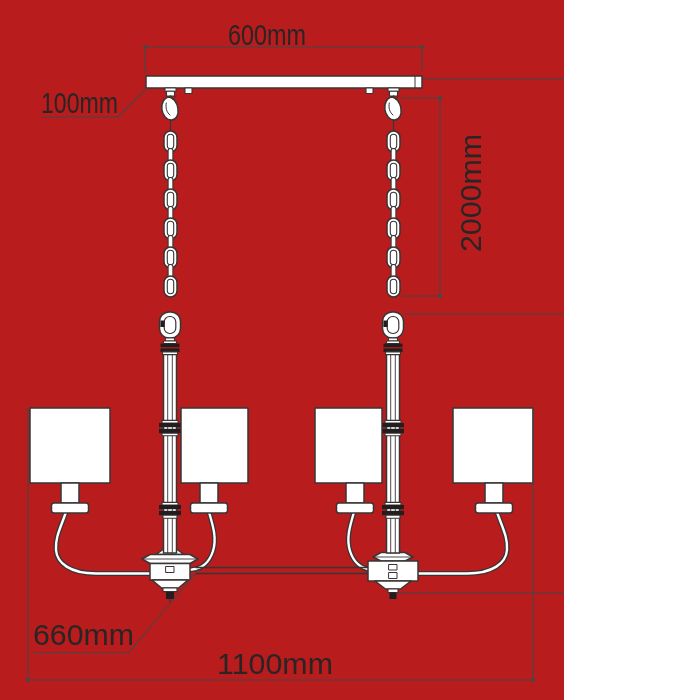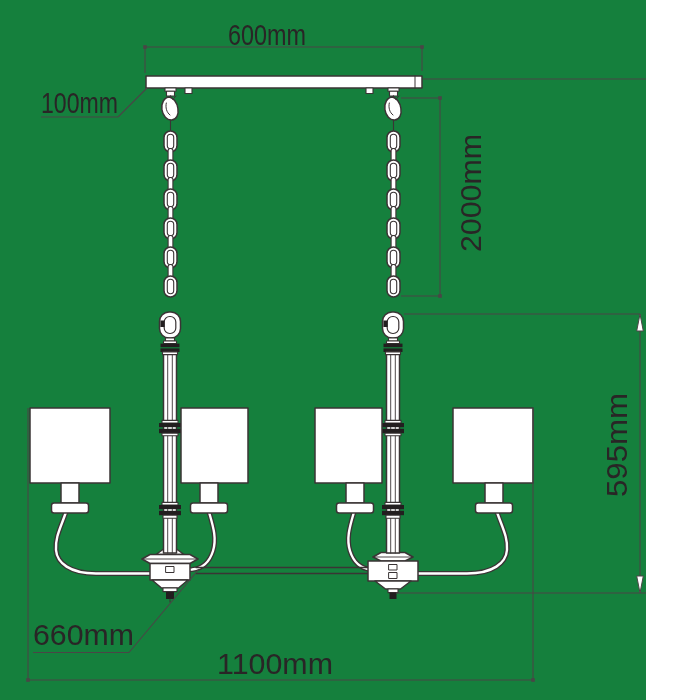--- a/index.html
+++ b/index.html
@@ -1,16 +1,16 @@
 <!DOCTYPE html>
 <html><head>
 <meta charset="utf-8">
 <style>
   html,body{margin:0;padding:0;background:#ffffff;}
-  #stage{position:relative;width:646px;height:700px;background:#15803d;overflow:hidden;}
+  #stage{position:relative;width:564px;height:700px;background:#b91c1c;overflow:hidden;}
   svg{display:block;}
   .fx{stroke:#3a3435;stroke-width:1.5;fill:none;stroke-linecap:round;stroke-linejoin:round;}
   .fxw{stroke:#3a3435;stroke-width:1.5;fill:#ffffff;stroke-linejoin:round;}
   .fxb{fill:#221e1f;stroke:none;}
   .tube{stroke:#3a3435;stroke-width:5;fill:none;stroke-linecap:butt;}
   .tube-in{stroke:#ffffff;stroke-width:2.4;fill:none;stroke-linecap:butt;}
   .dim{stroke:#4a4546;stroke-width:1.1;fill:none;stroke-linecap:butt;}
   .dim-dot{fill:#4a4546;stroke:none;}
   .dim-arrow{fill:#ffffff;stroke:#4a4546;stroke-width:1;stroke-linejoin:miter;}
   .dim-text{font-family:"Liberation Sans","DejaVu Sans",sans-serif;font-size:30px;fill:#292526;}

